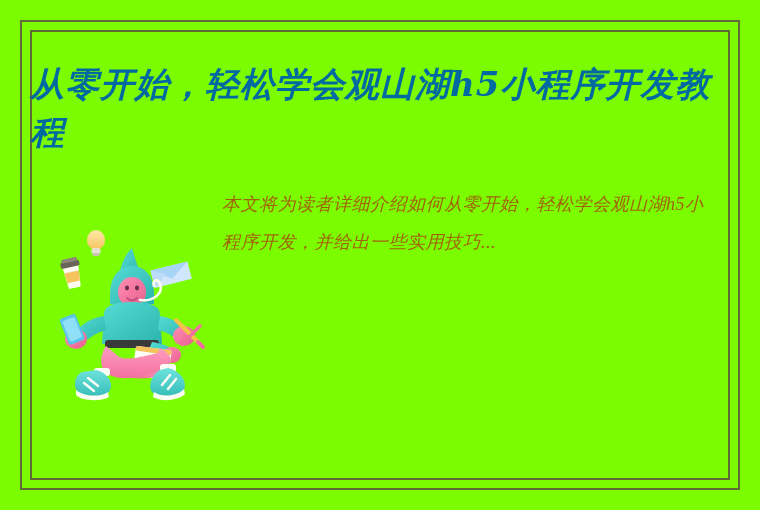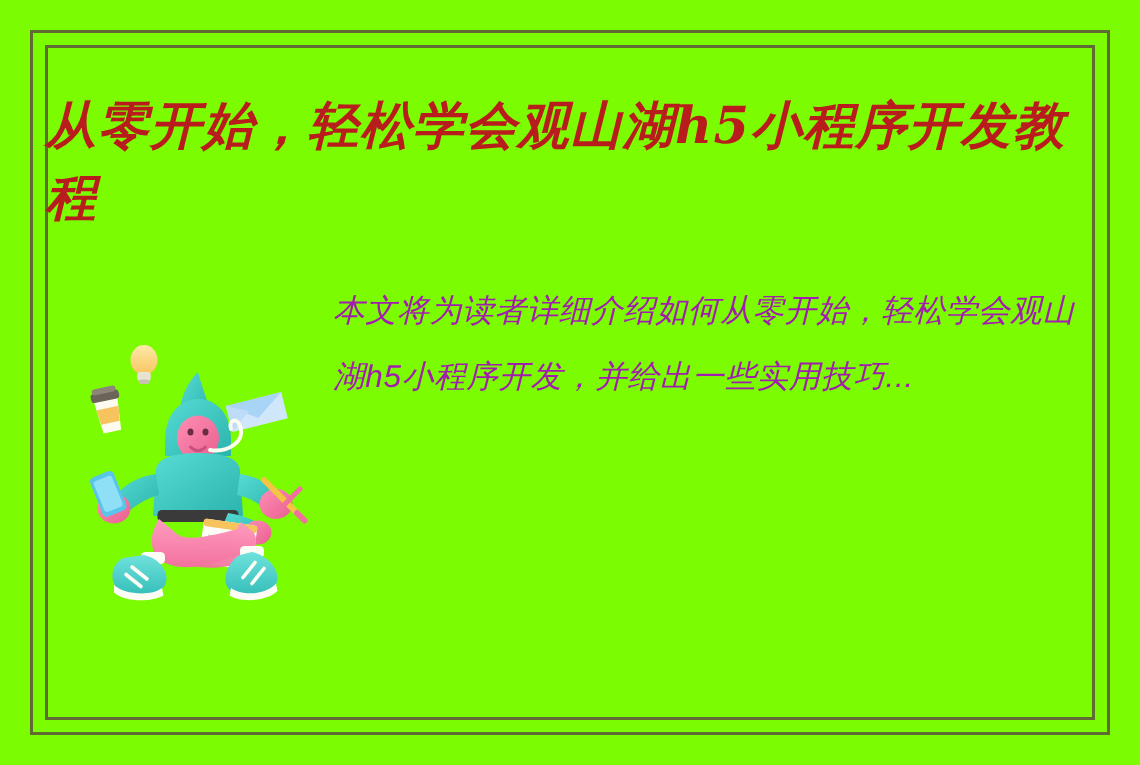--- a/index.html
+++ b/index.html
@@ -26,37 +26,37 @@
     left:30px; top:30px;
     width:700px; height:450px;
     border:2px solid #5f6b32;
     pointer-events:none;
   }
   
   .title {
     position:absolute;
     left:30px; top:60px;
     width:700px;
-    color:#b91c1c;
+    color:#0369a1;
     font-family:"DejaVu Serif", serif;
     font-size:34px;
     font-weight:700;
     font-style:italic;
     line-height:1.42;
     letter-spacing:1px;
     white-space:pre-wrap;
   }
   
   .body-text {
     position:absolute;
     left:222px; top:186px;
     width:496px;
-    color:#a21caf;
-    font-family:Liberation Sans, sans-serif;
-    font-size:21px;
+    color:#a16207;
+    font-family:Liberation Serif, serif;
+    font-size:18px;
     font-style:italic;
     line-height:2.1;
     letter-spacing:0.5px;
   }
   
   .illus {
     position:absolute;
     left:48px; top:222px;
     width:170px; height:185px;
   }

